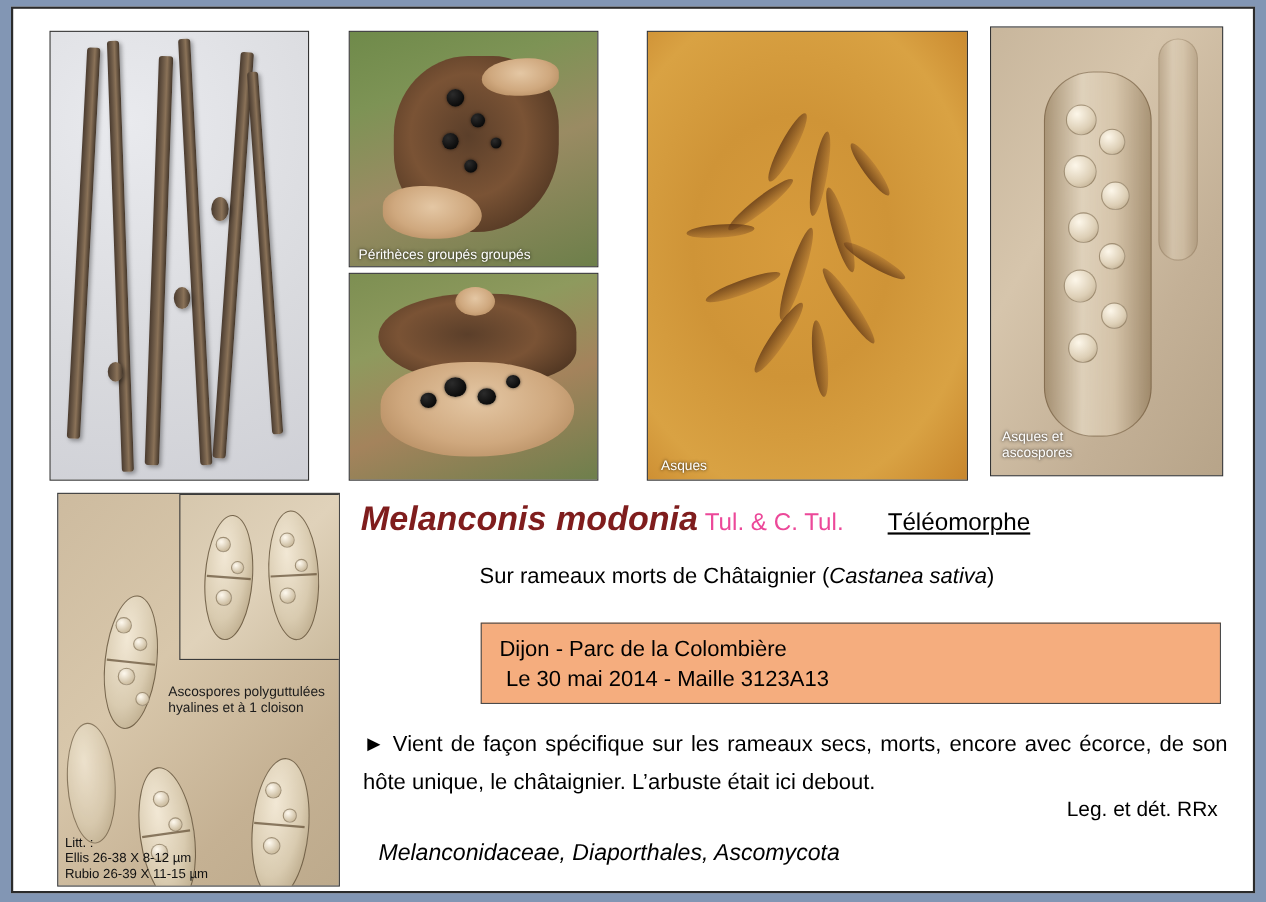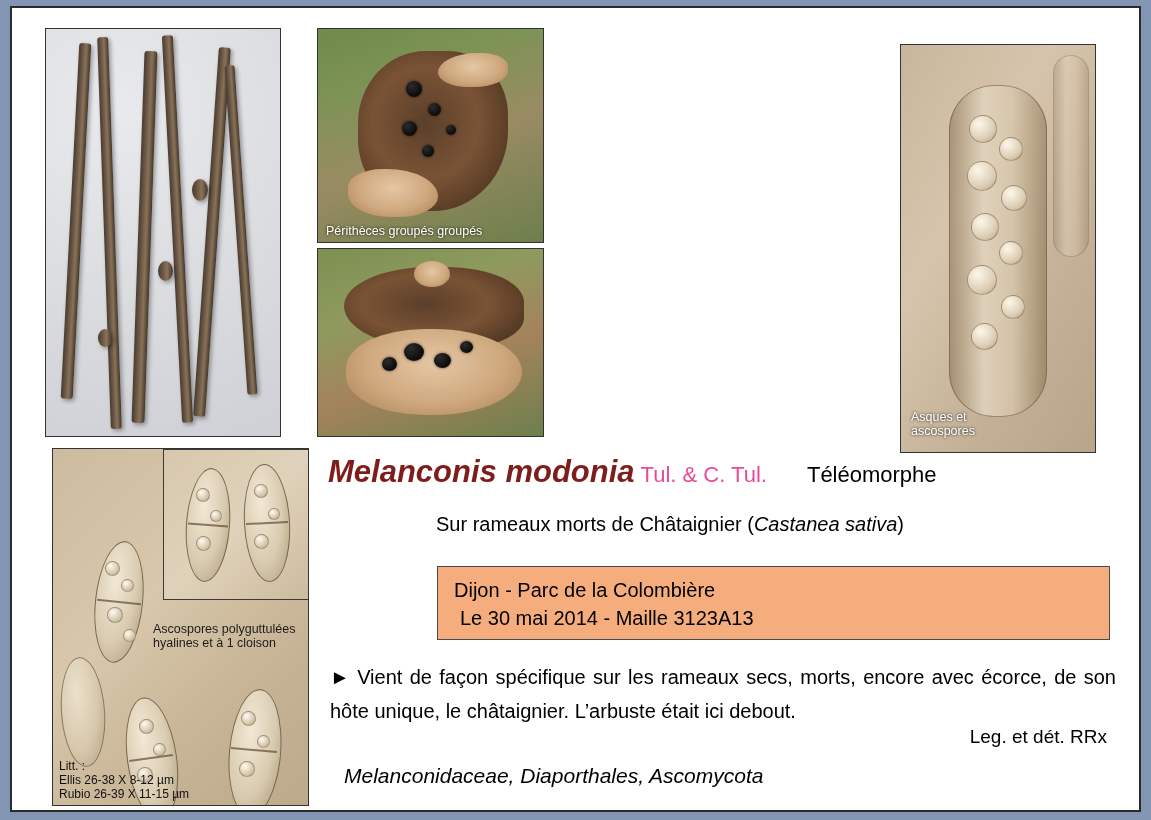--- a/index.html
+++ b/index.html
@@ -91,21 +91,21 @@
     background: radial-gradient(ellipse at 45% 48%, #d79b3c 0%, #cf9437 40%, #d9a243 75%, #c8862c 100%);
   }
   .asc {
     position: absolute;
     background: linear-gradient(90deg, rgba(90,50,20,.75), rgba(150,95,45,.35));
     border-radius: 50%;
   }
 
   
   #photo-ascospores {
-    left: 888px; top: 36px; width: 196px; height: 409px;
+    left: 888px; top: 16px; width: 212px; height: 409px;
     background: linear-gradient(120deg,#c8b69c 0%, #d6c5ac 35%, #c3b096 70%, #b7a489 100%);
   }
   .tube {
     position: absolute;
     background: linear-gradient(90deg, rgba(120,95,60,.45), rgba(225,212,190,.85) 35%, rgba(215,198,172,.8) 65%, rgba(120,95,60,.45));
     border-radius: 45px;
     border: 1px solid rgba(105,82,52,.55);
   }
   .globule {
     position: absolute;
@@ -167,20 +167,21 @@
     color: #7f1d1d;
   }
   #authority {
     font-size: 22px;
     color: #ec4899;
     margin-left: 6px;
   }
   #teleomorphe {
     font-size: 22px;
     color: #000;
+    text-decoration: underline;
     margin-left: 40px;
   }
 
   #substrate {
     position: absolute;
     left: 424px; top: 505px;
     font-size: 20px;
     color: #000;
     white-space: nowrap;
   }
@@ -261,20 +262,35 @@
     <div class="bark" style="left:26px; top:18px; width:180px; height:82px; border-radius:50% 45% 40% 55%;"></div>
     <div class="barkpale" style="left:28px; top:80px; width:176px; height:86px; border-radius:45% 50% 50% 45%;"></div>
     <div class="barkpale" style="left:96px; top:12px; width:36px; height:26px;"></div>
     <div class="ostiole" style="left:86px; top:94px; width:20px; height:18px;"></div>
     <div class="ostiole" style="left:116px; top:104px; width:17px; height:15px;"></div>
     <div class="ostiole" style="left:64px; top:108px; width:15px; height:14px;"></div>
     <div class="ostiole" style="left:142px; top:92px; width:13px; height:12px;"></div>
     <span class="caption" style="left:8px; bottom:4px;"></span>
   </div>
 
+  <div class="photo" id="photo-asques">
+    <div class="asc" style="left:120px; top:70px; width:14px; height:70px; transform:rotate(28deg);"></div>
+    <div class="asc" style="left:150px; top:90px; width:13px; height:78px; transform:rotate(10deg);"></div>
+    <div class="asc" style="left:96px; top:120px; width:13px; height:74px; transform:rotate(52deg);"></div>
+    <div class="asc" style="left:168px; top:140px; width:14px; height:80px; transform:rotate(-16deg);"></div>
+    <div class="asc" style="left:128px; top:176px; width:14px; height:88px; transform:rotate(18deg);"></div>
+    <div class="asc" style="left:80px; top:196px; width:13px; height:72px; transform:rotate(70deg);"></div>
+    <div class="asc" style="left:176px; top:208px; width:13px; height:82px; transform:rotate(-34deg);"></div>
+    <div class="asc" style="left:112px; top:240px; width:14px; height:76px; transform:rotate(34deg);"></div>
+    <div class="asc" style="left:150px; top:262px; width:13px; height:70px; transform:rotate(-6deg);"></div>
+    <div class="asc" style="left:60px; top:150px; width:12px; height:62px; transform:rotate(86deg);"></div>
+    <div class="asc" style="left:200px; top:176px; width:12px; height:64px; transform:rotate(-60deg);"></div>
+    <div class="asc" style="left:196px; top:96px; width:12px; height:58px; transform:rotate(-36deg);"></div>
+    <span class="caption" style="left:12px; bottom:6px;">Asques</span>
+  </div>
 
   <div class="photo" id="photo-ascospores">
     <div class="tube" style="left:48px; top:40px; width:96px; height:330px;"></div>
     <div class="globule" style="left:68px; top:70px; width:26px; height:26px;"></div>
     <div class="globule" style="left:98px; top:92px; width:22px; height:22px;"></div>
     <div class="globule" style="left:66px; top:116px; width:28px; height:28px;"></div>
     <div class="globule" style="left:100px; top:140px; width:24px; height:24px;"></div>
     <div class="globule" style="left:70px; top:168px; width:26px; height:26px;"></div>
     <div class="globule" style="left:98px; top:196px; width:22px; height:22px;"></div>
     <div class="globule" style="left:66px; top:220px; width:28px; height:28px;"></div>

